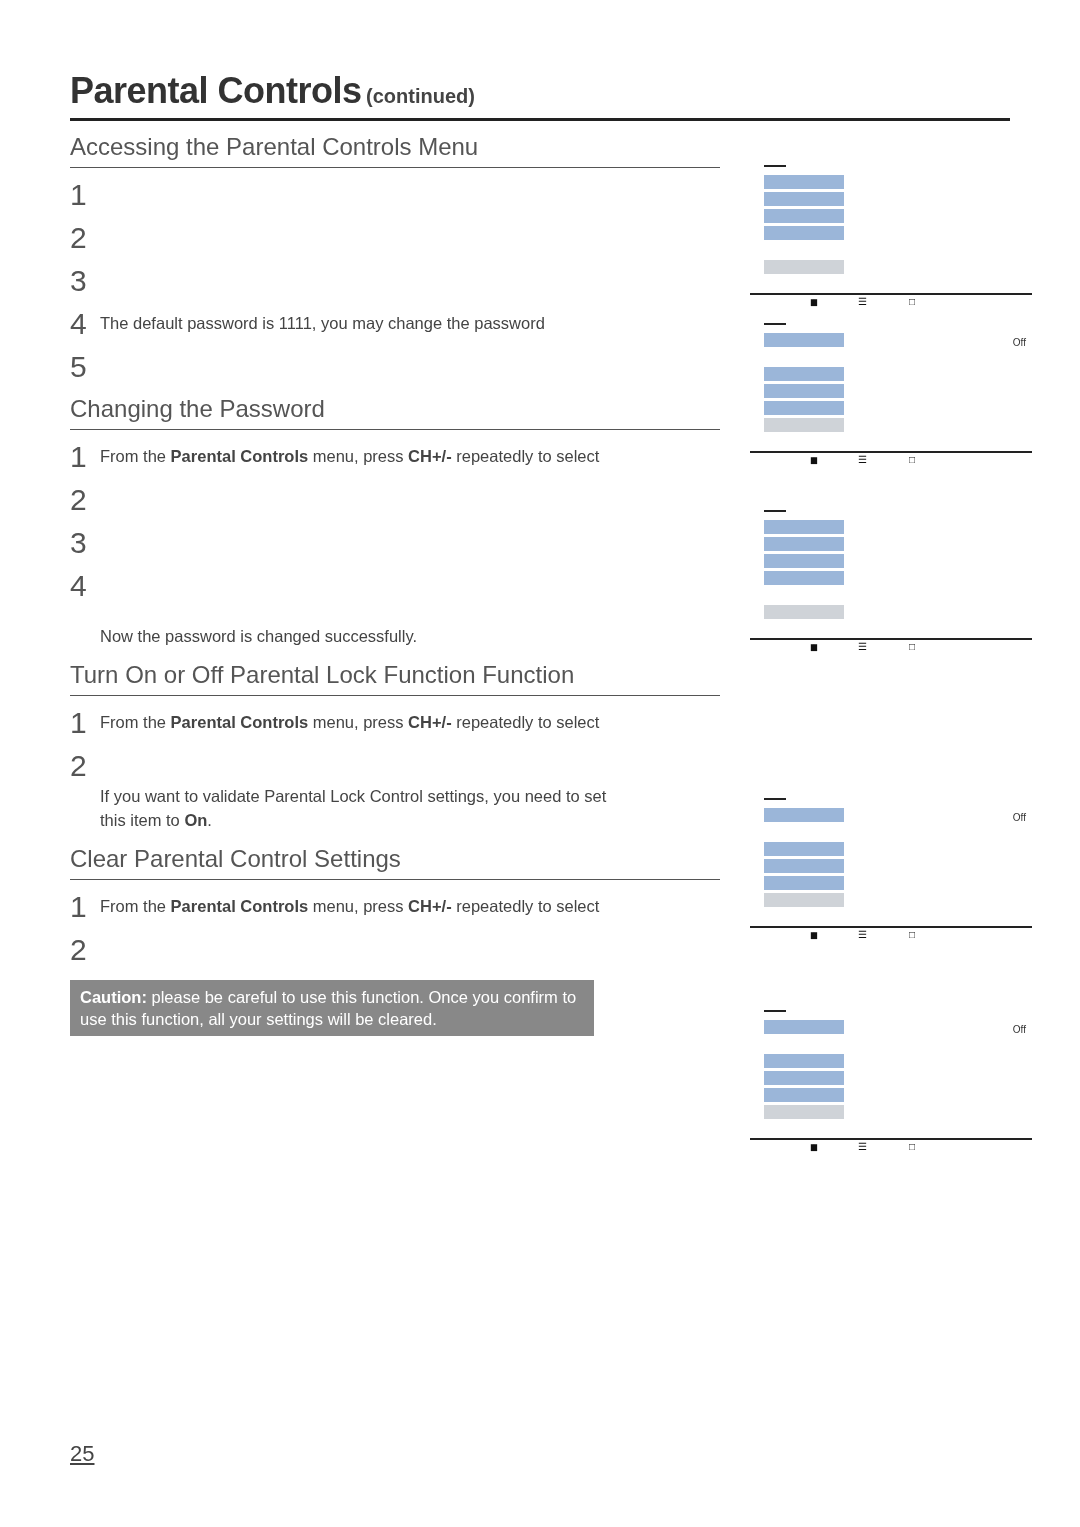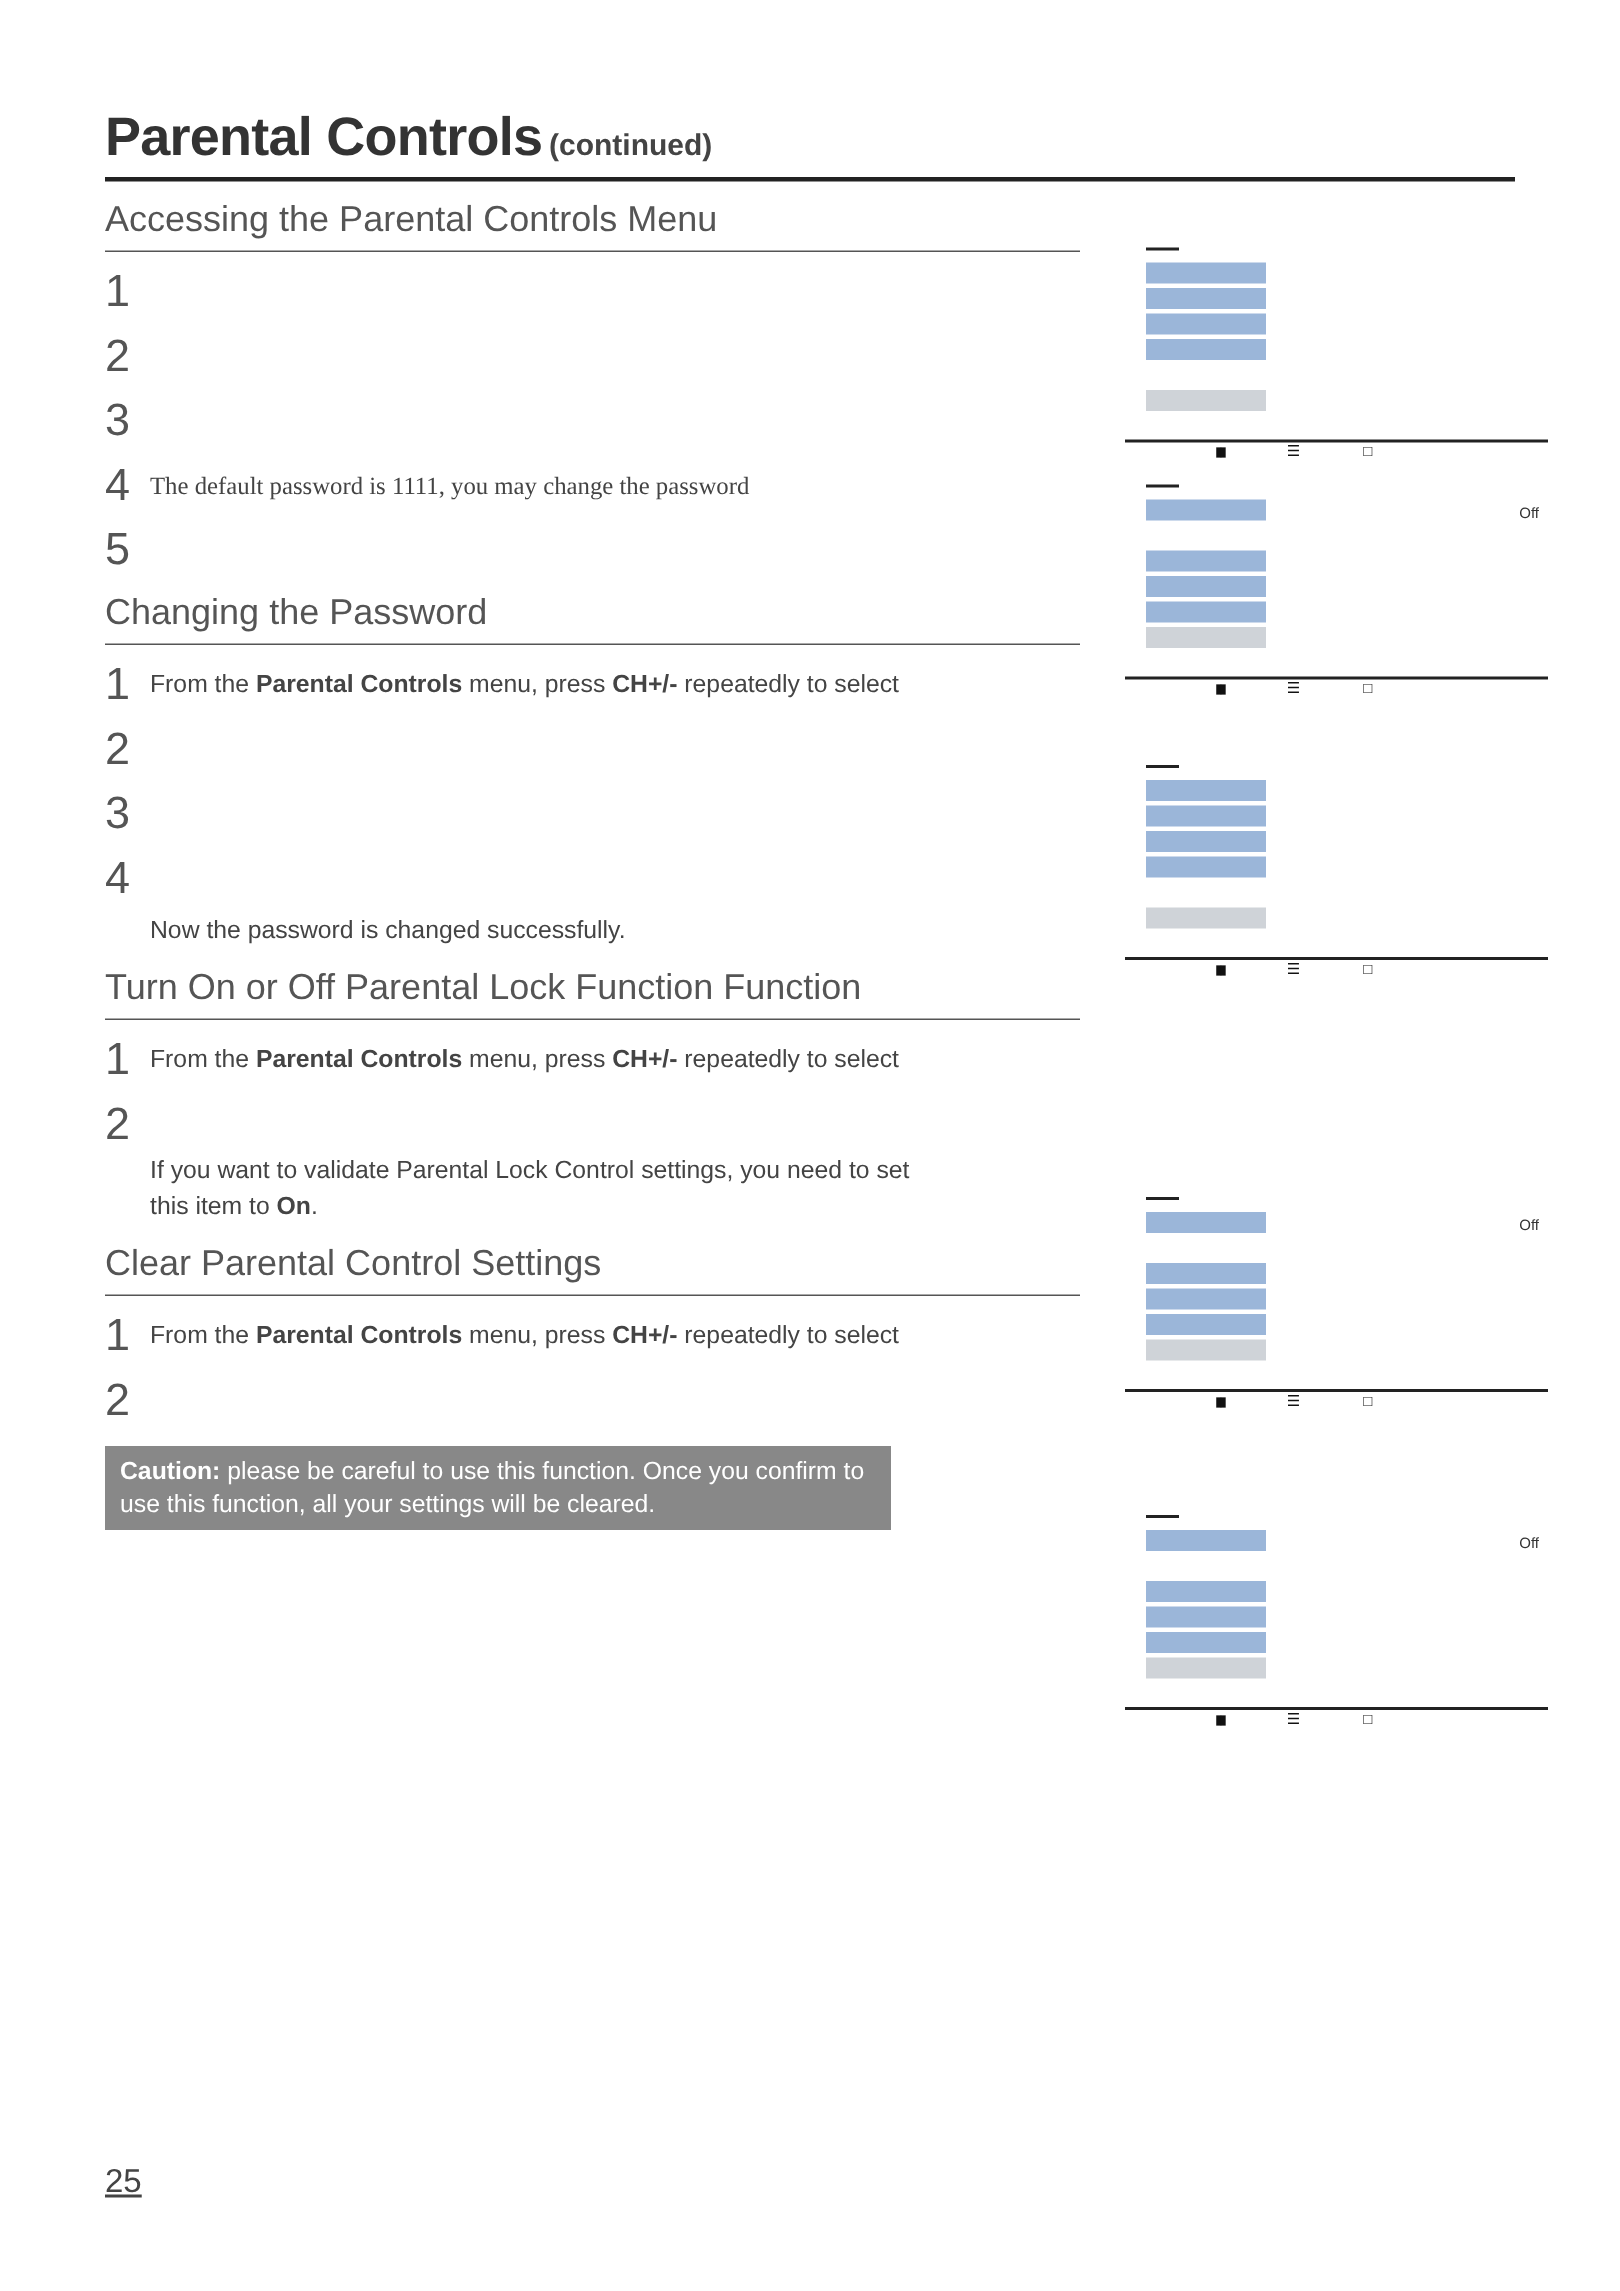--- a/index.html
+++ b/index.html
@@ -6,21 +6,21 @@
   html, body { width: 1080px; height: 1527px; background: #fff; font-family: Arial, Helvetica, sans-serif; color: #4a4a4a; }
   .page { position: relative; width: 1080px; height: 1527px; padding: 70px 70px 0 70px; }
   .page-title { font-size: 36px; font-weight: 700; color: #333; letter-spacing: -0.5px; }
   .continued { font-size: 20px; font-weight: 600; color: #444; }
   .hr-thick { border: 0; border-top: 3px solid #222; margin-top: 6px; }
   .section-heading { font-size: 24px; font-weight: 400; color: #555; margin-top: 12px; }
   .hr-thin { border: 0; border-top: 1.5px solid #555; margin-top: 6px; width: 650px; }
   .content-row { display: flex; align-items: flex-start; margin-top: 10px; }
   .step-num { font-size: 30px; font-weight: 400; color: #555; width: 30px; flex-shrink: 0; line-height: 1.1; font-family: "Lucida Sans", Arial, sans-serif; }
   .step-text { font-size: 16.5px; color: #444; line-height: 1.45; padding-top: 5px; max-width: 620px; }
-  .step-text-justify { text-align: justify; font-family: Liberation Serif, serif; }
+  .step-text-justify { text-align: justify; }
   .step-text b, .step-text .bold { font-weight: 700; }
   .left-col { width: 670px; }
   .caution { background: #888; color: #fff; font-size: 16.5px; padding: 6px 10px; line-height: 1.35; margin-top: 14px; width: 524px; }
   .caution .label { font-weight: 700; }
   .page-number { position: absolute; left: 70px; bottom: 60px; font-size: 22px; color: #444; text-decoration: underline; }
 
   
   .menu-group { position: absolute; right: 48px; width: 282px; }
   .menu-box { position: relative; width: 282px; height: 130px; border-bottom: 2px solid #222; }
   .menu-top-tick { position: absolute; top: 0; left: 14px; width: 22px; height: 1.6px; background: #222; }
@@ -77,21 +77,21 @@
     </div>
     <div class="content-row">
         <div class="step-num">2</div>
       </div>
     <div class="content-row">
         <div class="step-num">3</div>
       </div>
     <div class="content-row">
       <div class="step-num">4</div>
     </div>
-    <div class="content-row" style="margin-top:2px;">
+    <div class="content-row" style="margin-top:18px;">
       <div class="step-num"></div>
       <div class="step-text">
         <span>Now the password is changed successfully.</span><br>
       </div>
     </div>
 
     <div class="section-heading">Turn On or Off Parental Lock Function Function</div>
     <hr class="hr-thin">
     <div class="content-row">
       <div class="step-num">1</div>

